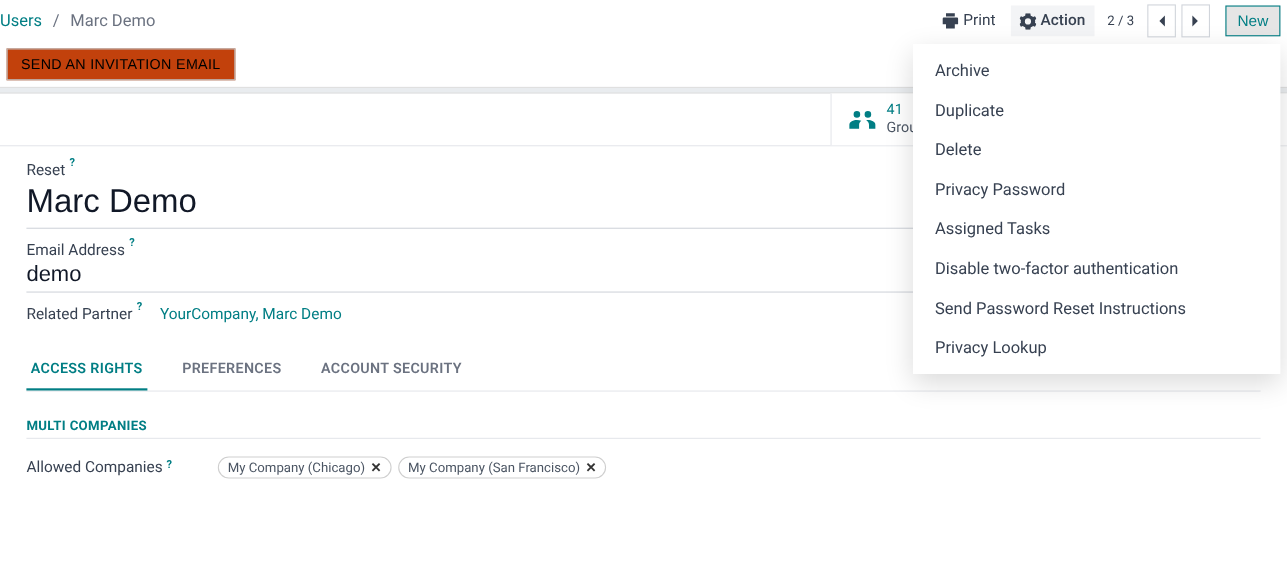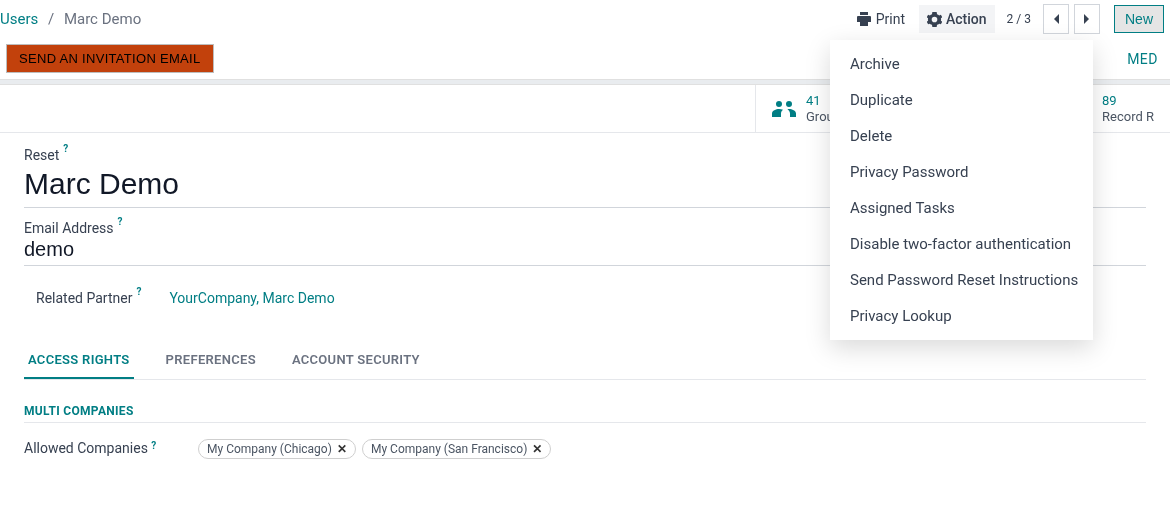--- a/index.html
+++ b/index.html
@@ -91,52 +91,52 @@
     font-size: 30px; font-weight: 500; color: #111827;
     border: none; border-bottom: 1px solid #d1d5db;
     width: 100%; padding: 4px 0 6px 0; outline: none;
   }
   .med-input {
     font-size: 20px; color: #111827;
     border: none; border-bottom: 1px solid #d1d5db;
     width: 100%; padding: 2px 0 4px 0; outline: none;
   }
   .partner-row { display: flex; align-items: center; gap: 16px; margin-top: 8px; }
-  .partner-row .field-label { margin: 12px; justify-content: space-between; }
+  .partner-row .field-label { margin: 0; justify-content: space-between; }
   .partner-link { color: #017e84; text-decoration: none; font-size: 14px; }
 
   
   .tabs { display: flex; gap: 28px; border-bottom: 1px solid #e5e7eb; margin-top: 24px; }
   .tab {
     padding: 10px 4px; font-size: 13px; font-weight: 600;
     letter-spacing: 0.3px; color: #6b7280; cursor: pointer;
     border-bottom: 2px solid transparent;
   }
   .tab.active { color: #017e84; border-bottom-color: #017e84; }
 
   
   .tabcontent { padding-top: 24px; }
   .section-title { color: #017e84; font-size: 12px; font-weight: 700; letter-spacing: 0.3px; margin-bottom: 4px; }
   .section-divider { border-top: 1px solid #e5e7eb; margin-bottom: 16px; }
-  .form-row { display: flex; align-items: center; gap: 24px; }
+  .form-row { display: flex; align-items: flex-end; gap: 24px; }
   .row-label { width: 150px; font-size: 14px; color: #374151; line-height: 1.4; }
   .tags { display: flex; gap: 6px; flex-wrap: wrap; }
   .tag {
     border: 1px solid #cfcfcf; border-radius: 12px;
     padding: 2px 8px; font-size: 12px; color: #4b5563;
     display: inline-flex; align-items: center; gap: 5px;
     cursor: default;
   }
   .tag-x { font-weight: 700; color: #333; cursor: pointer; }
 
   
   .dropdown {
     position: absolute;
     top: 40px; left: 830px;
-    width: 263px;
+    width: 334px;
     background: #fff;
     box-shadow: 0 8px 24px rgba(0,0,0,0.15);
     z-index: 100;
     padding: 6px 0;
   }
   .dropdown-item {
     padding: 9px 20px; font-size: 15px; color: #374151;
     cursor: pointer; white-space: nowrap;
   }
 

